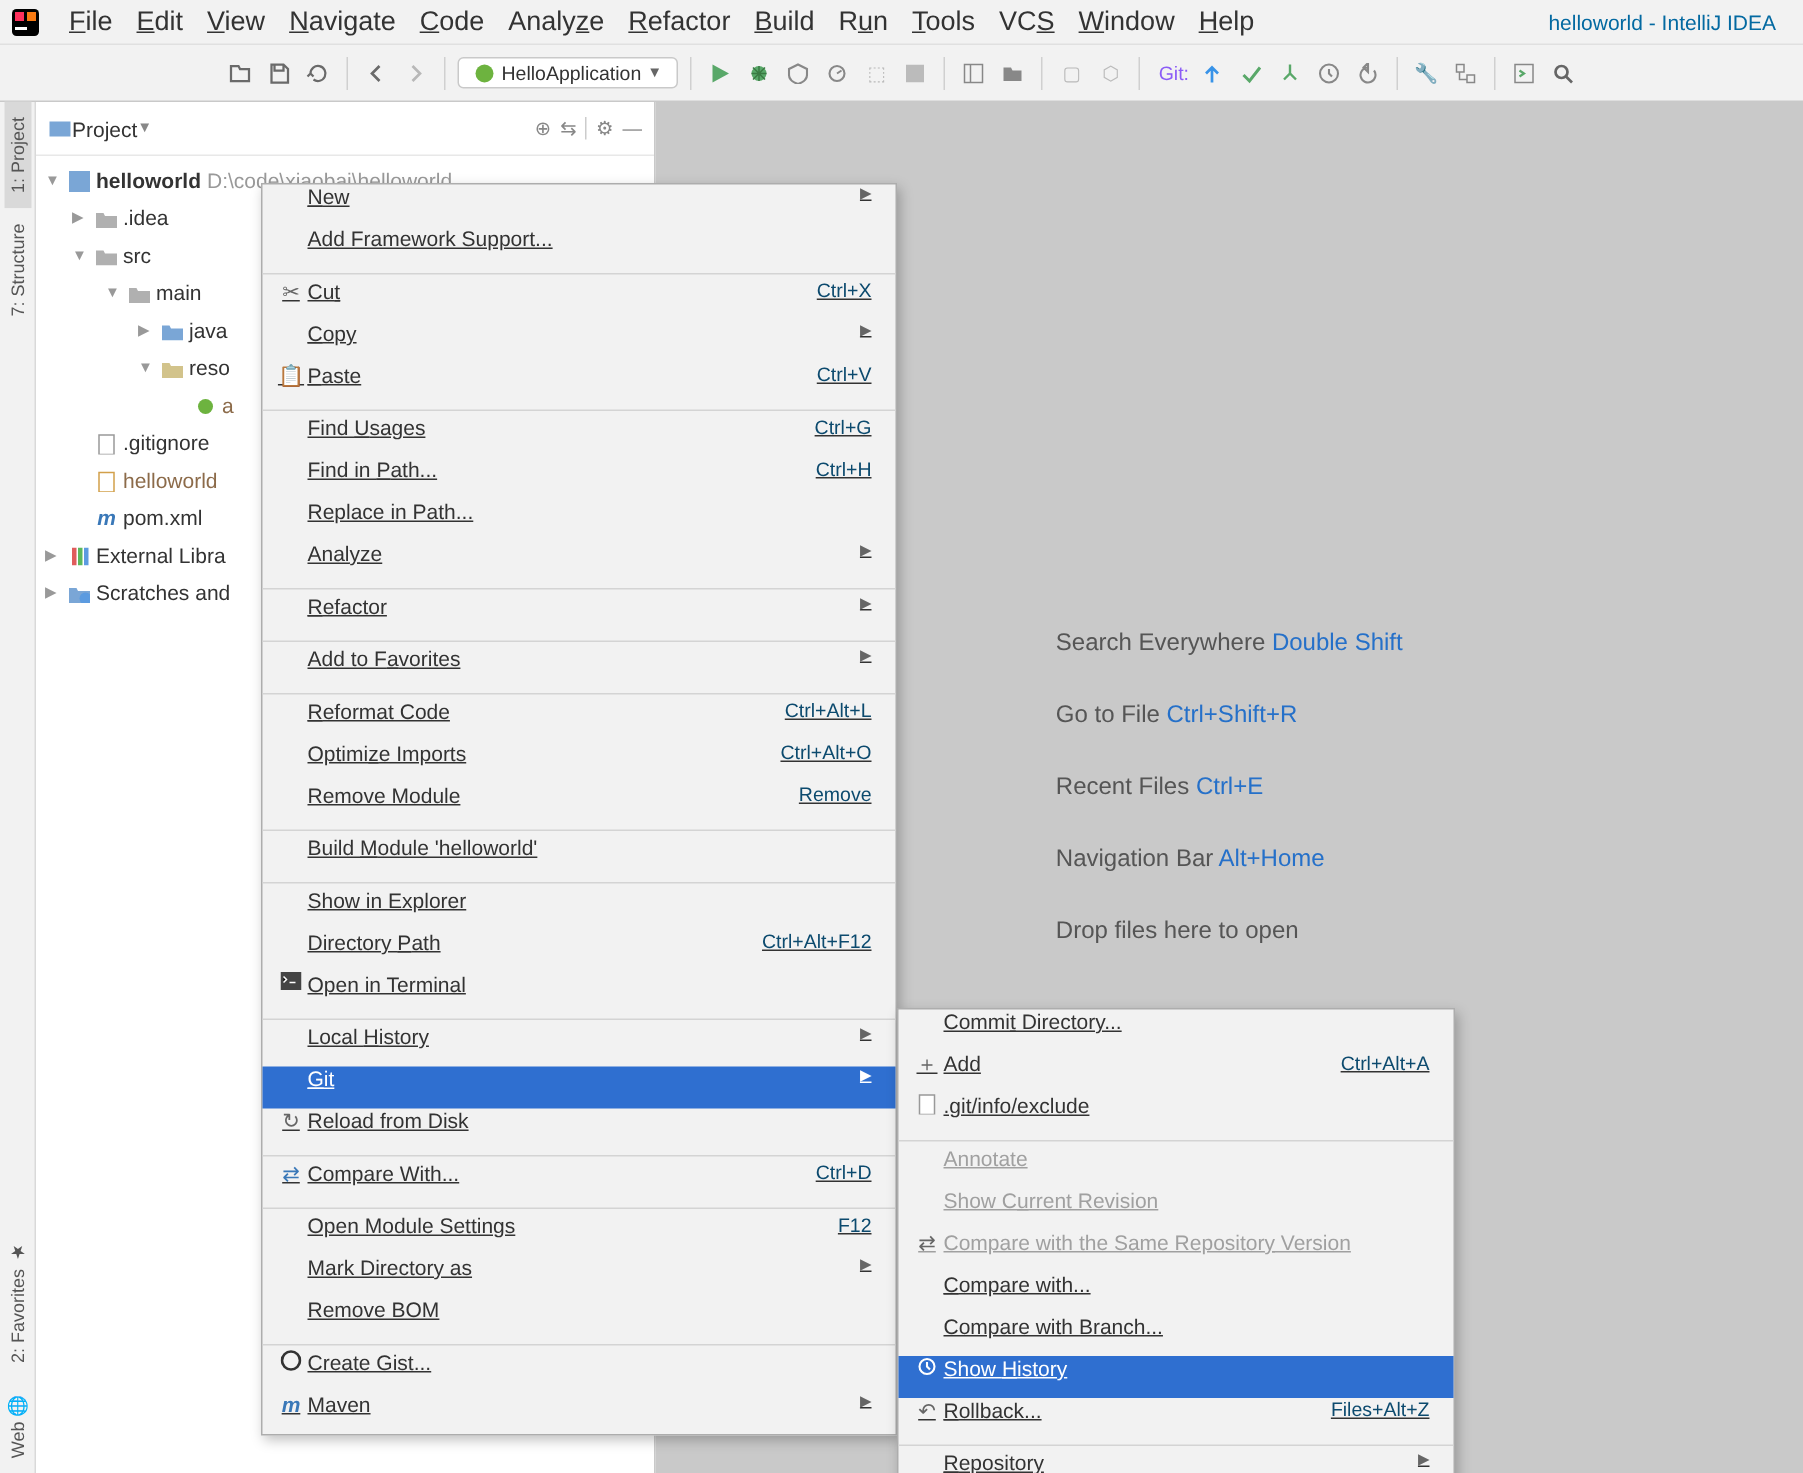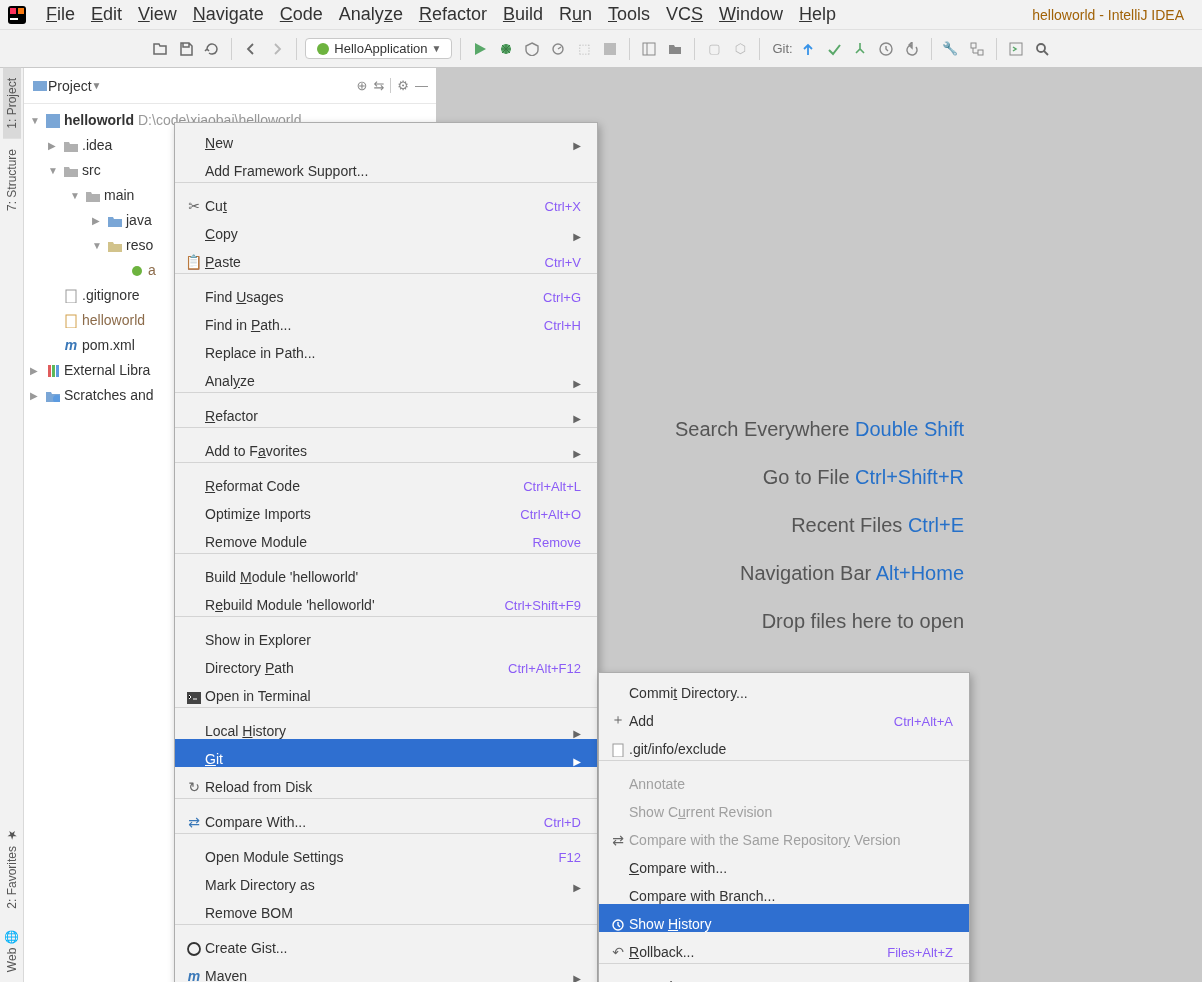--- a/index.html
+++ b/index.html
@@ -3,28 +3,28 @@
 <meta charset="utf-8">
 <style>
 * { margin: 0; padding: 0; box-sizing: border-box; }
 body { font-family: "Segoe UI", Arial, sans-serif; font-size: 13px; color: #333; background: #f2f2f2; overflow: hidden; width: 1202px; height: 982px; position: relative; }
 
 
 .menubar { height: 30px; display: flex; align-items: center; padding: 0 8px; background: #f2f2f2; border-bottom: 1px solid #e0e0e0; }
 .menubar .logo { width: 18px; height: 18px; margin-right: 12px; }
 .menubar .menu-item { padding: 3px 8px; cursor: default; font-size: 18px; }
 .menubar .menu-item u { text-decoration: underline; }
-.menubar .title-right { margin-left: auto; color: #a16207; padding-right: 10px; font-size: 14px;}
+.menubar .title-right { margin-left: auto; color: #0369a1; padding-right: 10px; font-size: 14px;}
 
 
 .toolbar { height: 38px; display: flex; align-items: center; padding: 0 8px; background: #f2f2f2; border-bottom: 1px solid #c9c9c9; gap: 4px; justify-content: center; }
 .toolbar .tb-sep { width: 1px; height: 22px; background: #d0d0d0; margin: 0 4px; }
 .toolbar .tb-icon { width: 22px; height: 22px; display: flex; align-items: center; justify-content: center; color: #666; }
 .toolbar .runconf-wrap { display: flex; align-items: center; gap:4px; border:1px solid #c9c9c9; border-radius:4px; padding:2px 10px; background:white;}
-.toolbar .git-label { font-size: 13px; color:#737373; margin-left:4px;}
+.toolbar .git-label { font-size: 13px; color:#8b5cf6; margin-left:4px;}
 
 
 .left-rail { position: absolute; top: 68px; left:0; width: 24px; height: calc(100% - 68px); background: #f2f2f2; border-right:1px solid #d9d9d9; display:flex; flex-direction:column; align-items:center; }
 .left-rail .rail-item { writing-mode: vertical-rl; transform: rotate(180deg); padding: 10px 2px; font-size:12px; color:#555; display:flex; align-items:center; gap:4px;}
 .left-rail .rail-spacer { flex:1; }
 
 
 .project-panel { position: absolute; top:68px; left:24px; width: 413px; height: calc(100% - 68px); background: #fff; border-right:1px solid #c9c9c9;}
 .project-header { height: 36px; display:flex; align-items:center; padding:0 8px; border-bottom:1px solid #e8e8e8; }
 .project-header .proj-title { font-size:14px; display:flex; align-items:center; gap:0;}
@@ -36,33 +36,33 @@
 .tree .indent3 { padding-left: 62px; }
 .tree .indent4 { padding-left: 84px; }
 .tree .arrow { width:14px; color:#999; font-size:10px; }
 .tree .icon { width:18px; display:inline-flex; justify-content:center; margin-right:2px;}
 .tree .bold { font-weight:bold; }
 .tree .dim { color:#999; margin-left:4px;}
 .tree .brown { color:#8c6b4a;}
 
 
 .editor-area { position:absolute; top:68px; left:437px; right:0; bottom:0; background:#c9c9c9; display:flex; align-items:center; justify-content:center;}
-.hints { color:#555; font-size:20px; line-height:48px; text-align:right;}
+.hints { color:#555; font-size:16px; line-height:48px; text-align:left;}
 .hints .kbd { color:#2570c9; }
 
 
 .ctx { position:absolute; background:#f2f2f2; border:1px solid #adadad; box-shadow: 2px 3px 8px rgba(0,0,0,0.25); font-size:14px; }
-.ctx .row { height:28px; display:flex; align-items:flex-end; padding: 0 16px 0 8px; }
+.ctx .row { height:28px; display:flex; align-items:flex-start; padding: 0 16px 0 8px; text-decoration: underline; }
 .ctx .row.hover { background:#2f6fd0; color:white;}
 .ctx .row.disabled { color:#a0a0a0;}
 .ctx .sep { height:1px; background:#d4d4d4; margin: 3px 0; }
 .ctx .ico { width:22px; display:inline-flex; justify-content:center; color:#666;}
 .ctx .lbl { flex:1; }
 .ctx .lbl u { text-decoration: underline;}
-.ctx .sc { color:#8b5cf6; margin-left:24px; font-size:13px;}
+.ctx .sc { color:#0c4a6e; margin-left:24px; font-size:13px;}
 .ctx .arrow-r { width:12px; text-align:right; color:#666; font-size:10px;}
 .ctx .row.hover .sc, .ctx .row.hover .arrow-r, .ctx .row.hover .ico { color:white;}
 
 svg { display:block; }
 </style>
 </head>
 <body>
 
 <div class="menubar">
   <span class="logo">
@@ -443,25 +443,20 @@
   <div class="row">
       <span class="ico"></span>
       <span class="lbl">Remove Module</span>
       <span class="sc">Remove</span>
     </div>
   <div class="sep"></div>
   <div class="row">
       <span class="ico"></span>
       <span class="lbl">Build <u>M</u>odule 'helloworld'</span>
     </div>
-  <div class="row">
-      <span class="ico"></span>
-      <span class="lbl">R<u>e</u>build Module 'helloworld'</span>
-      <span class="sc">Ctrl+Shift+F9</span>
-    </div>
   <div class="sep"></div>
   <div class="row">
       <span class="ico"></span>
       <span class="lbl">Show in Explorer</span>
     </div>
   <div class="row">
       <span class="ico"></span>
       <span class="lbl">Directory <u>P</u>ath</span>
       <span class="sc">Ctrl+Alt+F12</span>
     </div>

